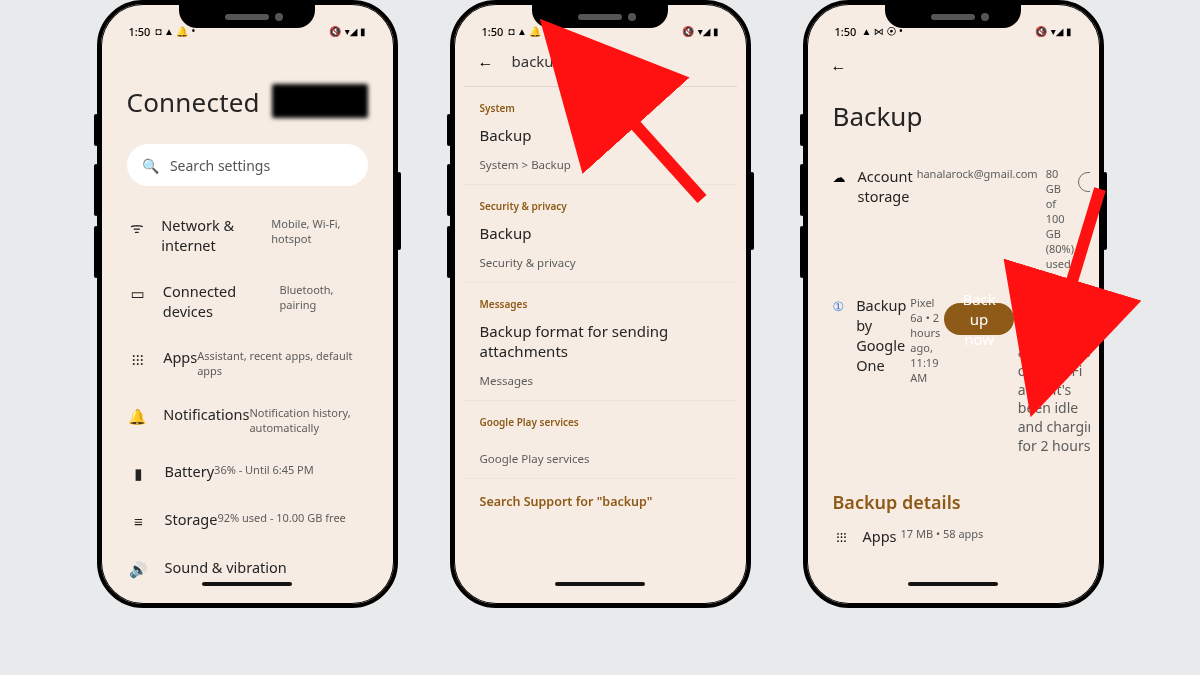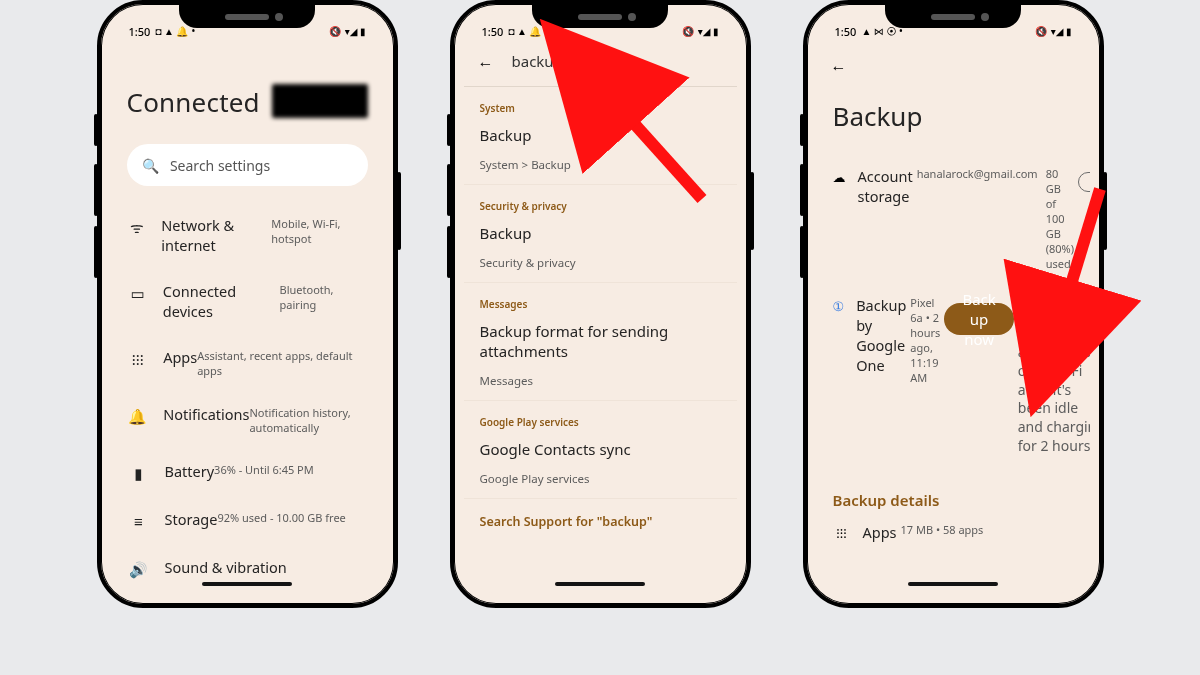--- a/index.html
+++ b/index.html
@@ -57,21 +57,21 @@
   .card-body{flex:1;display:flex;flex-direction:row;gap:4px}
   .c-label{font-size:14.5px;color:var(--text)}
   .c-sub{font-size:11px;color:var(--sub)}
   .storage-bar{height:4px;background:#e6dbd0;border-radius:3px;position:relative;margin:4px 0 4px 0;overflow:hidden}
   .storage-bar .fill{position:absolute;left:0;top:0;bottom:0;width:80%;background:#111}
   .pill-btn{display:inline-flex;align-items:center;border:1.5px solid #6c6c6c;color:#3d3324;font-size:12.5px;border-radius:20px;height:20px;padding:0 16px;background:transparent;margin-top:6px}
   .solid-btn{display:inline-flex;align-items:center;background:var(--brown-toggle);color:#fff;border:none;font-size:15px;border-radius:20px;height:22px;padding:16px 18px;margin-top:8px}
   .toggle{width:38px;height:22px;border-radius:12px;background:var(--brown-toggle);position:relative}
   .toggle::after{content:"";position:absolute;right:2px;top:2px;width:18px;height:18px;border-radius:50%;background:#fff}
   .note{font-size:14px;color:var(--sub);line-height:1.35;margin-top:10px;max-width:220px}
-  .sec-title{font-size:15px;font-weight:600;color:var(--accent);margin-top:22px}
+  .sec-title{font-size:18px;font-weight:600;color:var(--accent);margin-top:22px}
   
   .arrow{position:absolute;z-index:20;color:var(--arrow)}
   .arrow svg{overflow:visible}
   .blank{border:none;background:none;padding:0;cursor:pointer;font:inherit;color:inherit}
 </style>
 </head>
 <body>
 
 <div class="stage">
 
@@ -187,21 +187,20 @@
             <span class="res-label">Backup</span>
   <span class="res-sub">Security &amp; privacy</span>
           </div>
           <div class="sec-hdr">Messages</div>
           <div class="res-row">
             <span class="res-label">Backup format for sending attachments</span>
   <span class="res-sub">Messages</span>
           </div>
           <div class="sec-hdr">Google Play services</div>
           <div class="res-row">
-            <span class="res-label">Google Contacts sync</span>
   <span class="res-sub">Google Play services</span>
           </div>
         </div>
       <div class="support">Search Support for "backup"</div>
       <div class="home-ind"></div>
     </div>
 
     <div class="arrow" style="left:138px;top:75px">
       <svg width="130" height="130">
         <defs>

